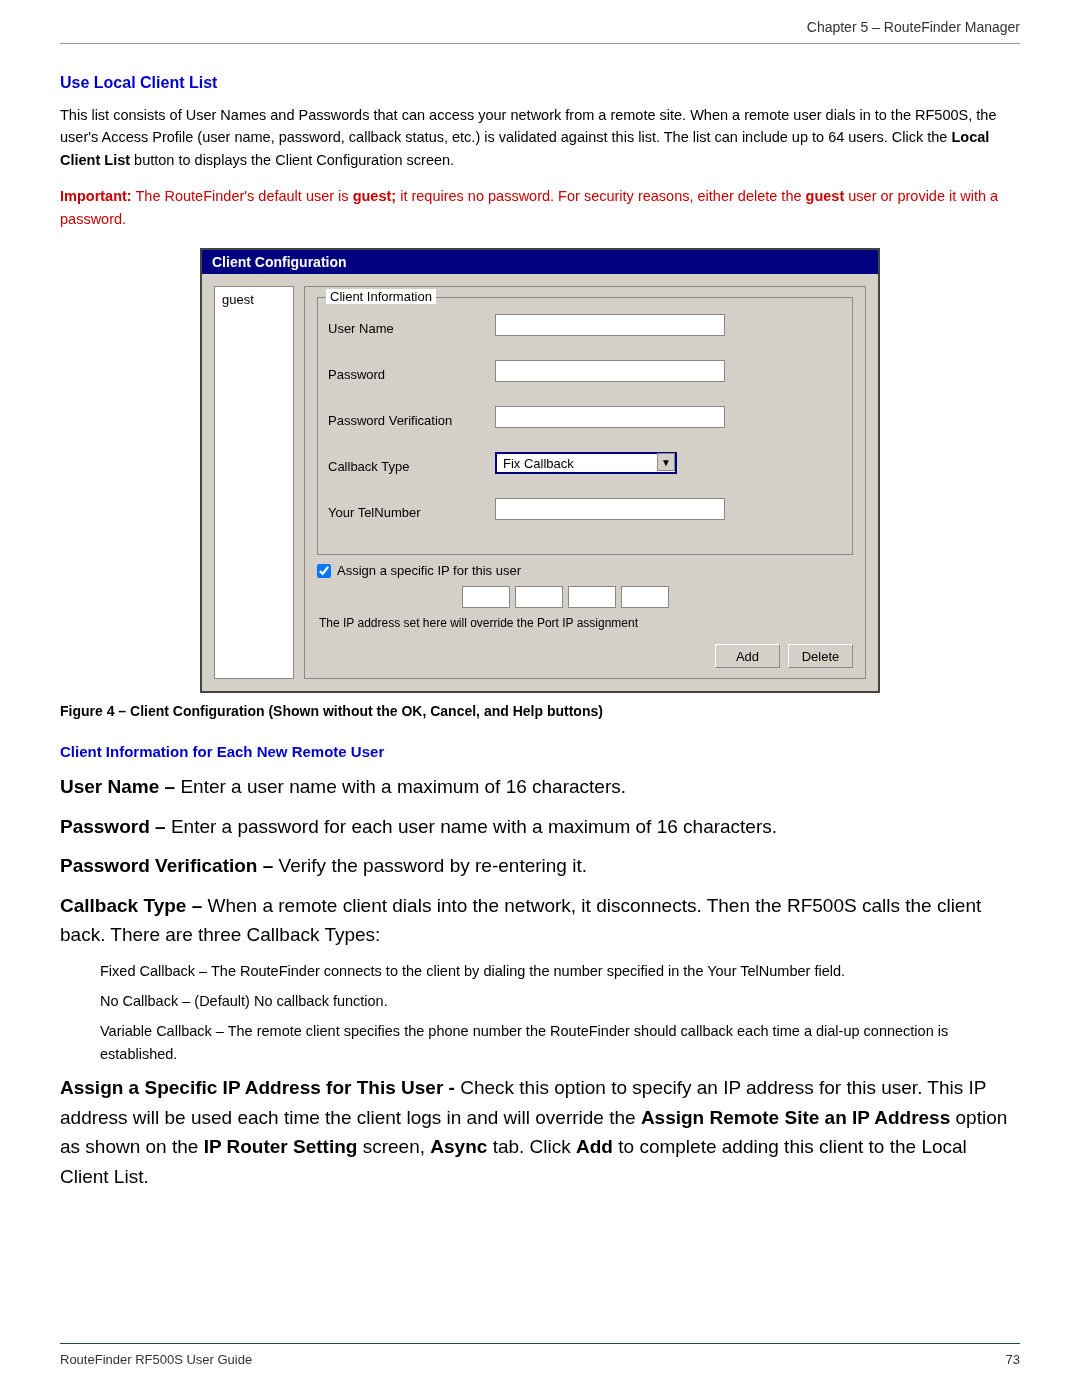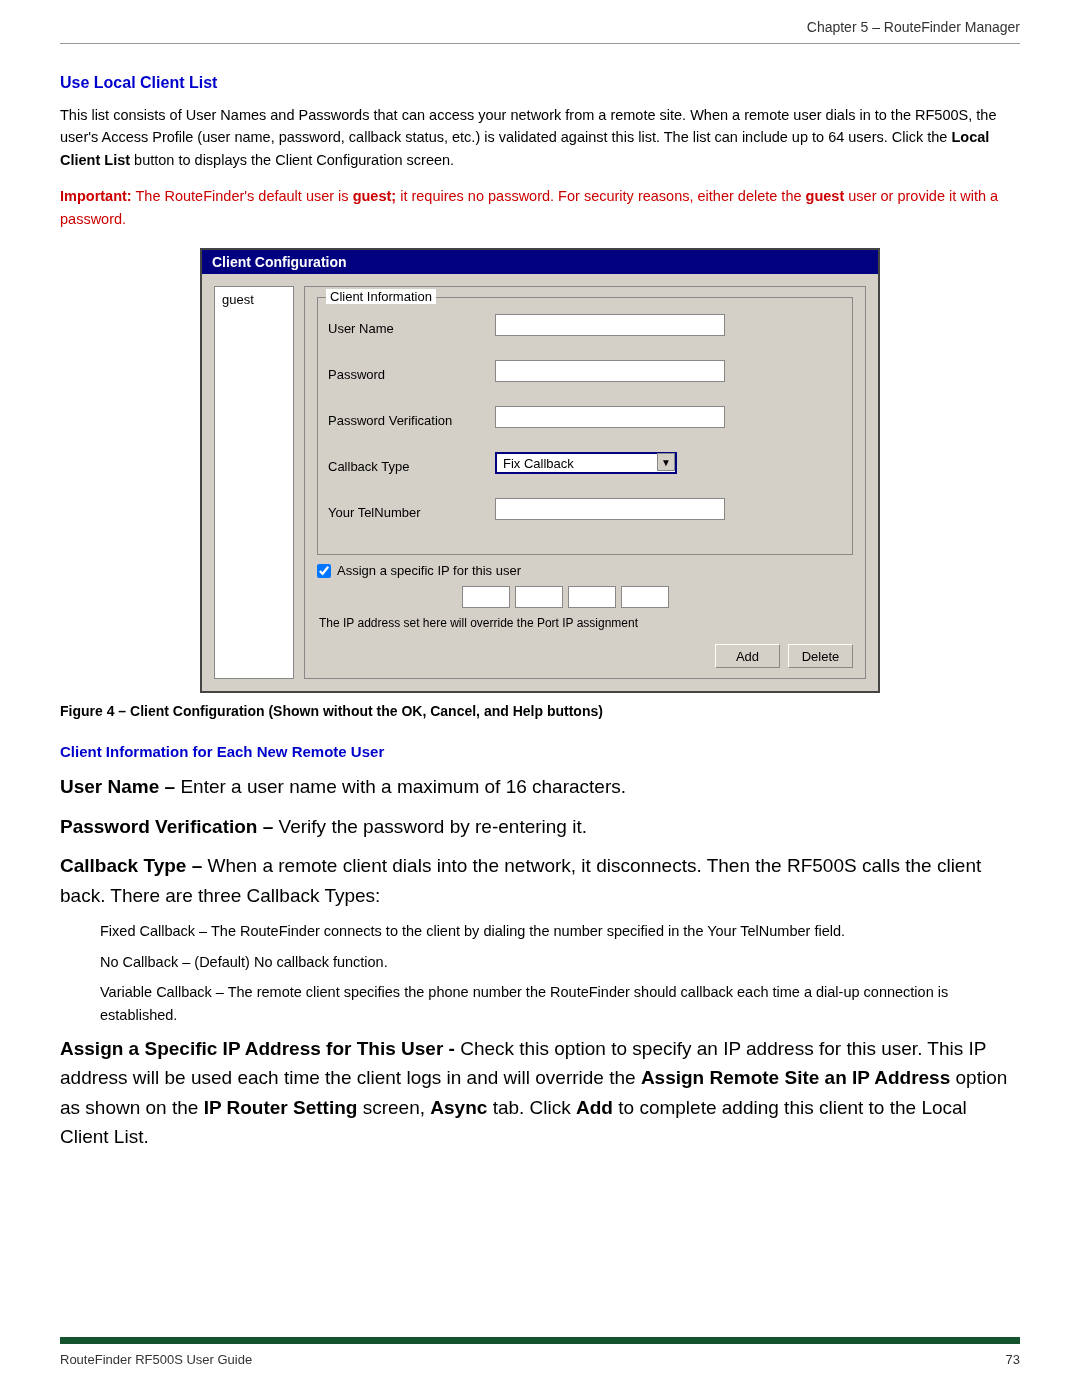--- a/index.html
+++ b/index.html
@@ -258,21 +258,21 @@
       font-size: 14.5px;
       line-height: 1.55;
     }
 
     
     .page-footer {
       position: absolute;
       bottom: 30px;
       left: 60px;
       right: 60px;
-      border-top: 7px solid #14532d;
+      border-top: 1px solid #14532d;
       padding-top: 8px;
       display: flex;
       justify-content: space-between;
       align-items: center;
     }
 
     .footer-left {
       font-size: 13px;
       color: #333;
     }
@@ -377,20 +377,24 @@
 
   <p class="figure-caption">Figure 4 – Client Configuration (Shown without the OK, Cancel, and Help buttons)</p>
 
   <h2 class="sub-section-heading">Client Information for Each New Remote User</h2>
 
   <p class="detail-para">
     <span class="bold-term">User Name –</span>
     <span> Enter a user name with a maximum of 16 characters.</span>
   </p>
 
+  <p class="detail-para">
+    <span class="bold-term">Password –</span>
+    <span> Enter a password for each user name with a maximum of 16 characters.</span>
+  </p>
 
   <p class="detail-para">
     <span class="bold-term">Password Verification –</span>
     <span> Verify the password by re-entering it.</span>
   </p>
 
   <p class="detail-para">
     <span class="bold-term">Callback Type –</span>
     <span> When a remote client dials into the network, it disconnects. Then the RF500S calls the client back. There are three Callback Types:</span>
   </p>

